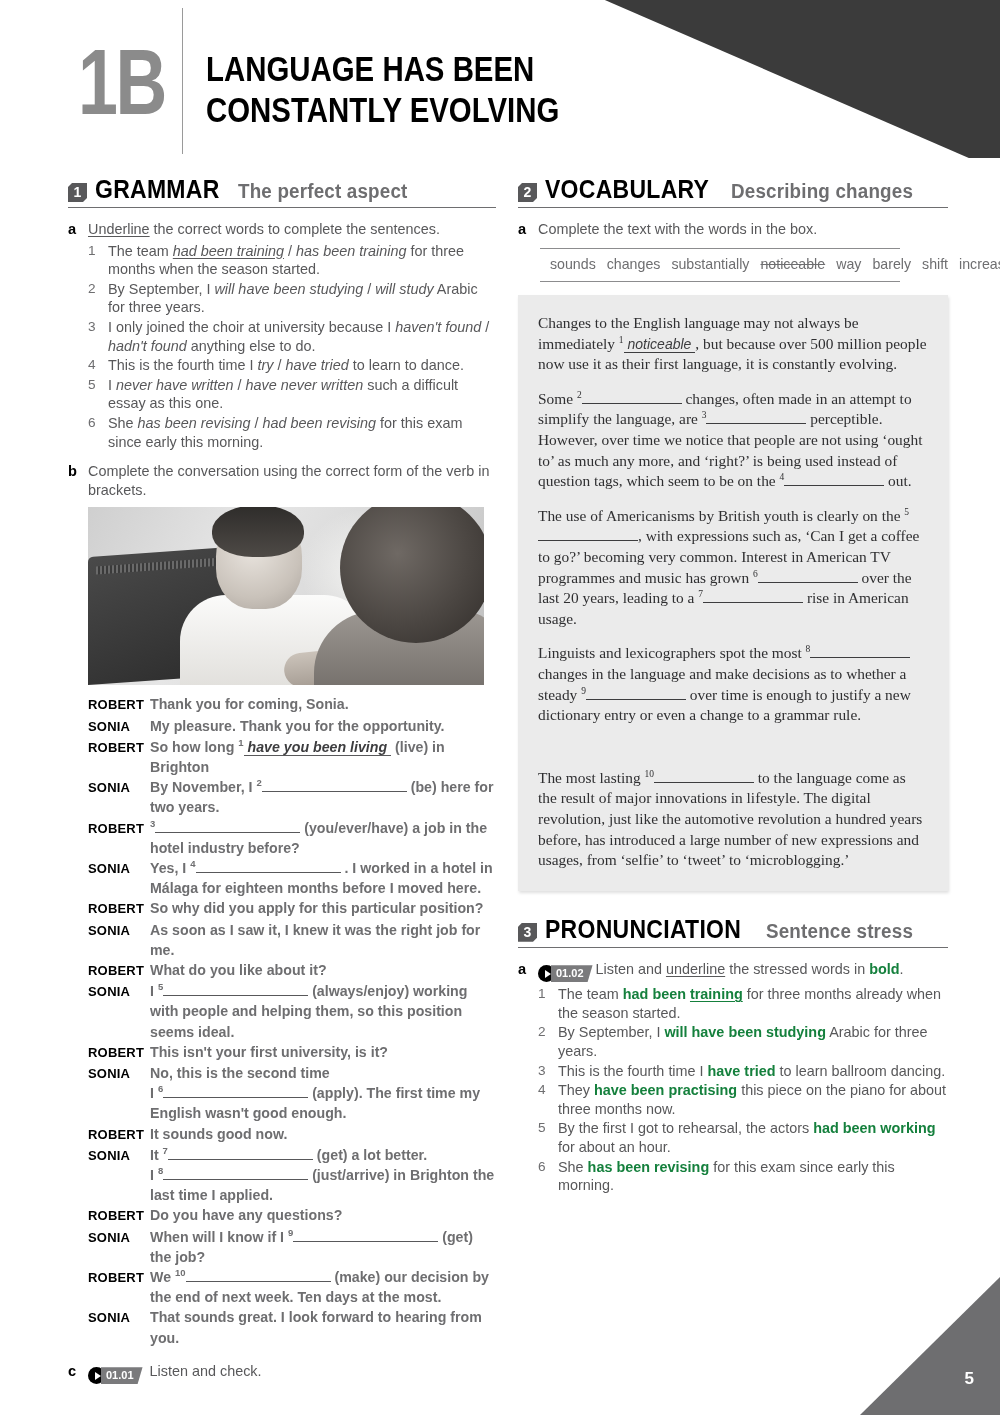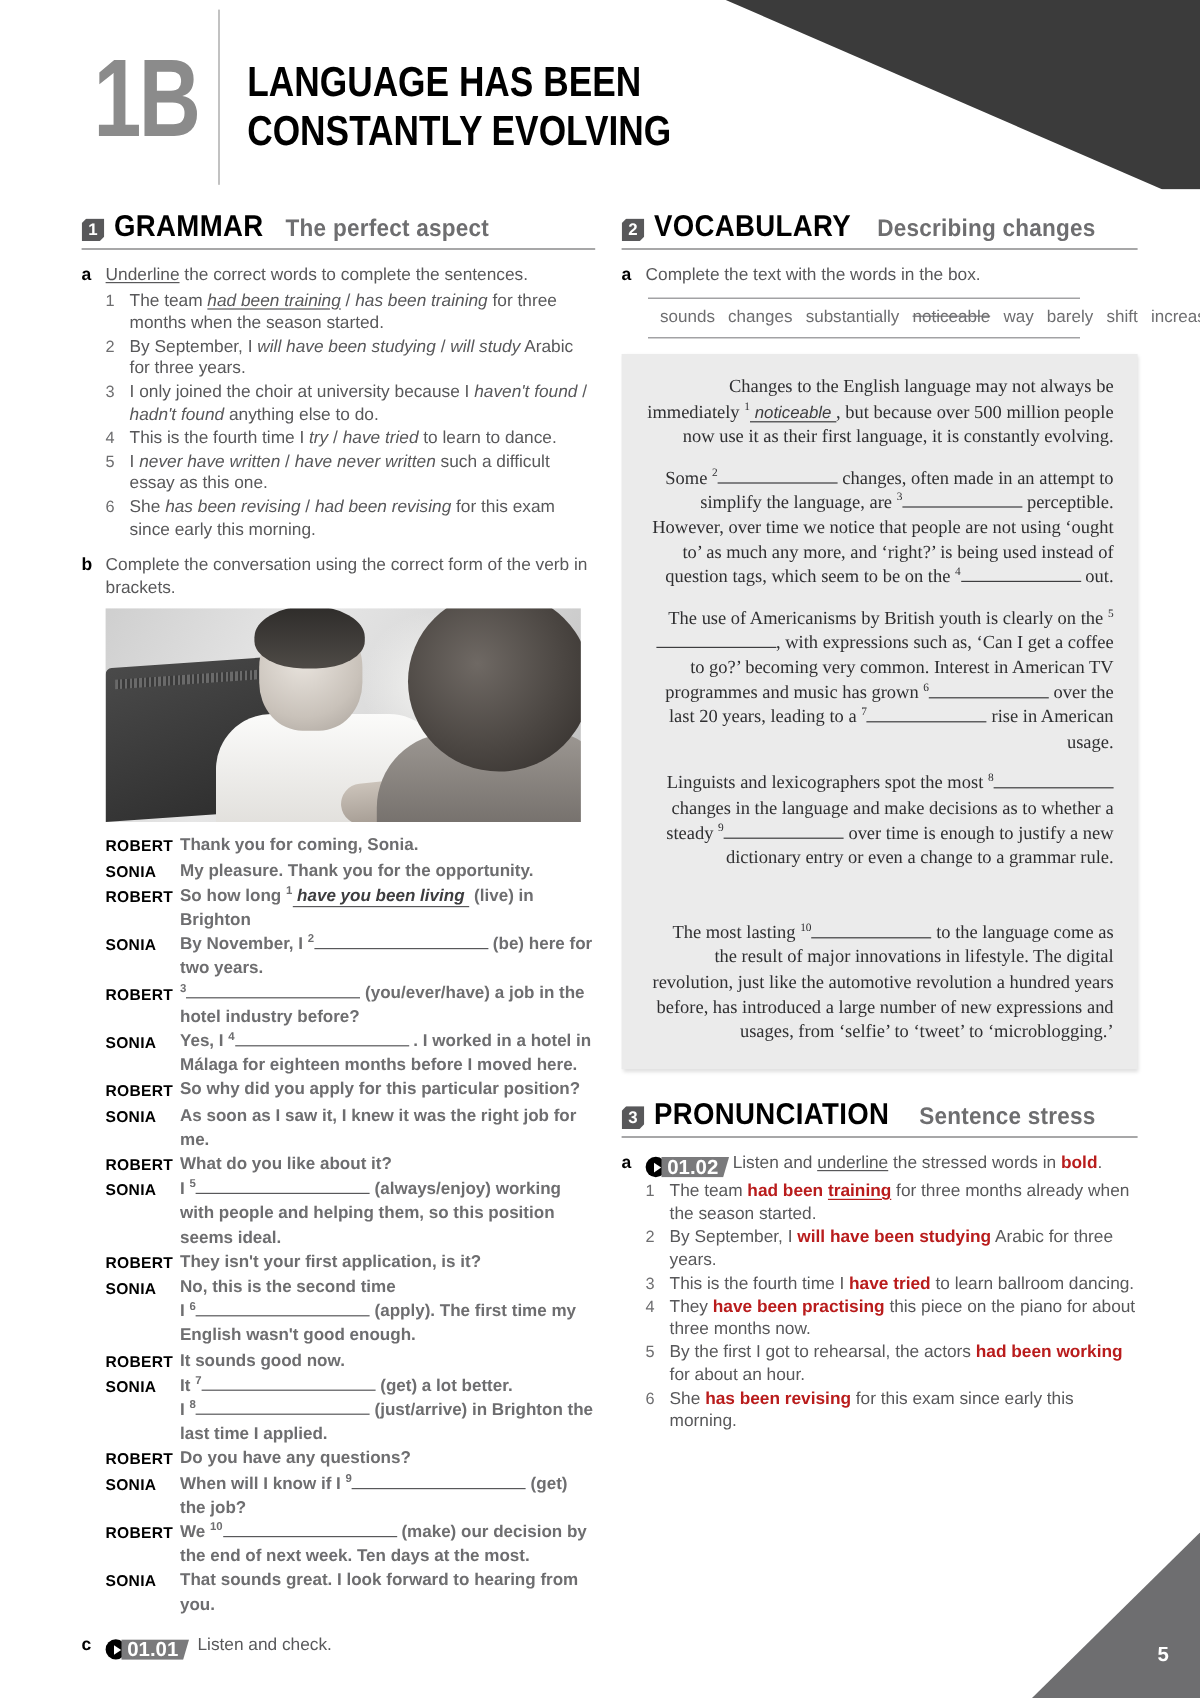--- a/index.html
+++ b/index.html
@@ -76,40 +76,40 @@
 
   ol.qlist { list-style:none; margin:3px 0 0 0; padding:0; }
   ol.qlist > li { display:flex; margin-bottom:1px; }
   ol.qlist > li > .qn {
     flex:0 0 20px; text-align:left; color:#6e6e70; font-size:13.6px;
   }
   ol.qlist > li > .qt { flex:1 1 auto; }
 
   i, .it { font-style:italic; }
   u, .ul { text-decoration:underline; text-underline-offset:2px;margin-top:38px; }
-  b, .bd { font-weight:bold; color:#b91c1c; }
+  b, .bd { font-weight:bold; color:#15803d; }
 
   
   .audio { display:inline-flex; align-items:center; vertical-align:-4px; margin-right:3px; }
   .audio .pbtn {
     width:17px; height:17px; border-radius:50%; background:#000;
     display:inline-flex; align-items:center; justify-content:center;
     flex:0 0 auto;
   }
   .audio .pbtn::after {
     content:""; display:block;
     border-left:6px solid #fff;
     border-top:4px solid transparent;
     border-bottom:4px solid transparent;
     margin-left:2px;
   }
   .audio .tag {
     background:#7a7a7c; color:#fff;
     font-family:"Liberation Sans Narrow","Liberation Sans", sans-serif;
-    font-weight:bold; font-size:17px; line-height:15px;
+    font-weight:bold; font-size:11px; line-height:15px;
     padding:1px 9px 1px 5px; margin-left:-4px;
     clip-path: polygon(0 0, 100% 0, calc(100% - 5px) 100%, 0 100%);
   }
 
   
   .photo {
     width:396px; height:178px; margin:8px 0 9px 0;
     position:relative; overflow:hidden;
     background:linear-gradient(120deg,#cfcfcf 0%,#e6e6e6 35%,#d4d4d4 70%,#bdbdbd 100%);
   }
@@ -191,21 +191,21 @@
   .wordbox .struck { text-decoration:line-through; }
 
   
   .graypanel {
     background:#ebebeb; padding:18px 20px 20px 20px;
     box-shadow:1px 2px 3px rgba(0,0,0,0.13);
     font-family:"Liberation Serif", serif;
     font-size:15.4px; line-height:20.6px; color:#2f2f31;
     margin-bottom:24px;
   }
-  .graypanel p { margin:0 0 14px 0;text-align:right; }
+  .graypanel p { margin:0 0 14px 0; }
   .graypanel p:last-child { margin-bottom:0;margin-top:42px; }
   .graypanel .blank { border-bottom:1.1px solid #3d3d3f; }
   .graypanel .answer {
     font-family:"Liberation Sans", sans-serif;
     font-size:14px; font-style:italic;
     border-bottom:1.1px solid #3d3d3f;
   }
 
   
   .pgcorner {
@@ -326,21 +326,21 @@
               <div class="row">
                 <div class="spk">ROBERT</div>
                 <div class="line"><span>What do you like about it?</span></div>
               </div>
               <div class="row">
                 <div class="spk">SONIA</div>
                 <div class="line"><span>I </span><sup>5</sup><span class="blank" style="width: 145px;"></span><span> (always/enjoy) working with people and helping them, so this position seems ideal.</span></div>
               </div>
               <div class="row">
                 <div class="spk">ROBERT</div>
-                <div class="line"><span>They isn't your first application, is it?</span></div>
+                <div class="line"><span>This isn't your first university, is it?</span></div>
               </div>
               <div class="row">
                 <div class="spk">SONIA</div>
                 <div class="line"><span>No, this is the second time</span><br><span>I </span><sup>6</sup><span class="blank" style="width: 145px;"></span><span> (apply). The first time my English wasn't good enough.</span></div>
               </div>
               <div class="row">
                 <div class="spk">ROBERT</div>
                 <div class="line"><span>It sounds good now.</span></div>
               </div>
               <div class="row">

